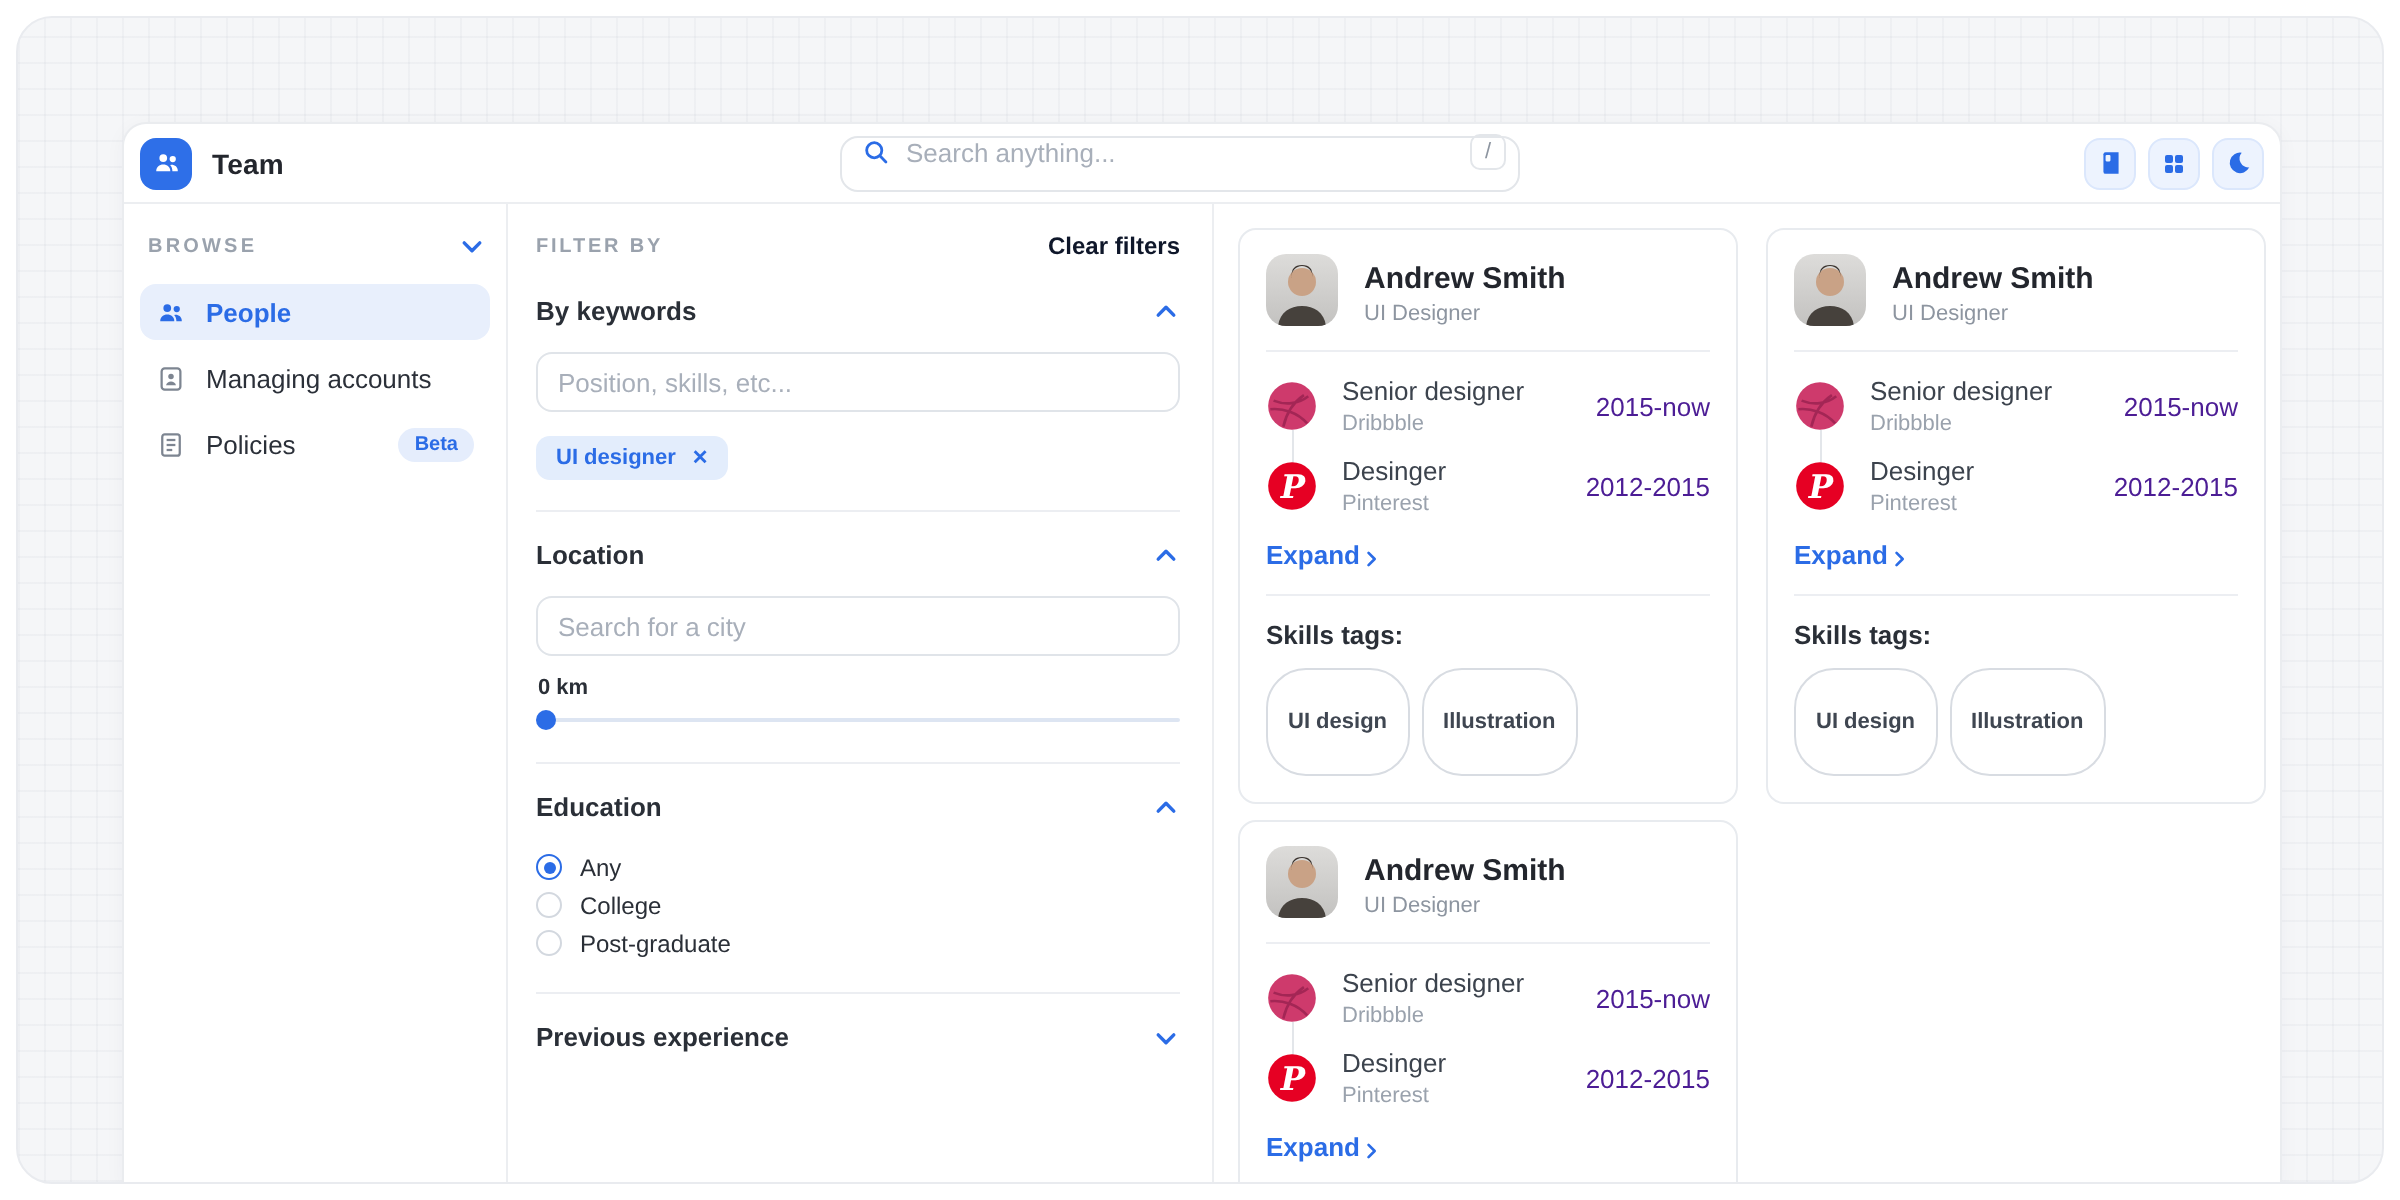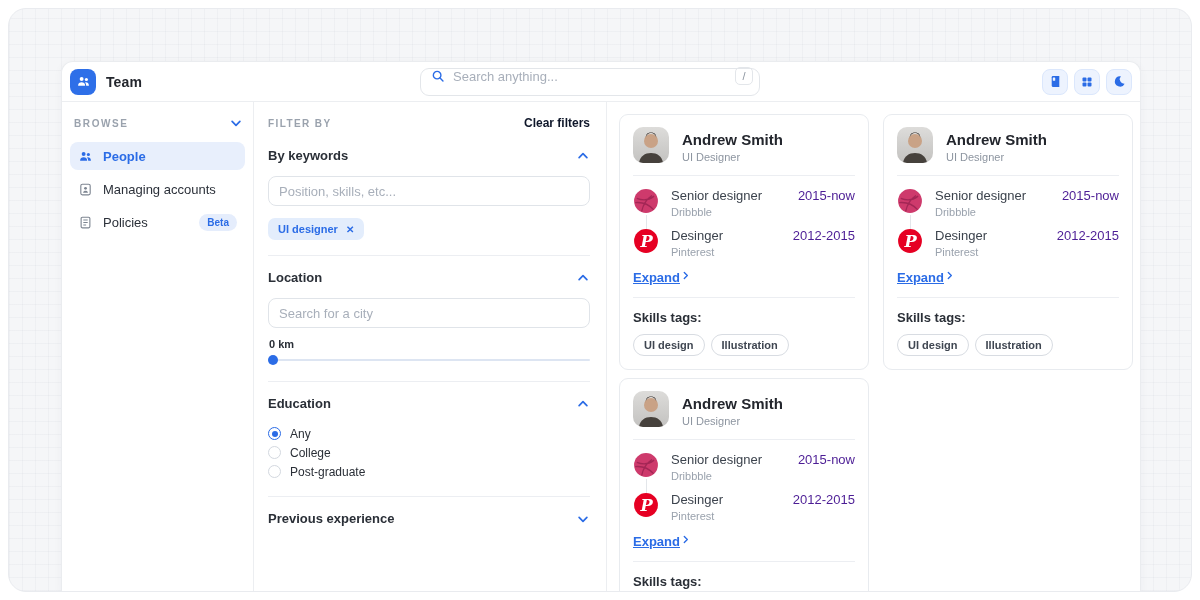--- a/index.html
+++ b/index.html
@@ -65,30 +65,30 @@
   
   .cards { flex:1; padding:12px; display:grid; grid-template-columns:250px 250px; grid-auto-rows:min-content; gap:8px 14px; align-content:start; }
   .card { background:#fff; border:1px solid #e8ebef; border-radius:9px; padding:12px 13px 13px 13px; }
   .card-top { display:flex; align-items:flex-end; gap:13px; }
   .avatar { width:36px; height:36px; border-radius:10px; overflow:hidden; flex:0 0 36px; }
   .c-name { font-size:15px; font-weight:bold; color:#23262d; margin-bottom:3px; }
   .c-role { font-size:11px; color:#8d95a0; }
   .card .divider { margin:12px 0 12px 0; }
   .timeline { position:relative; padding-left:0; }
   .tl-connector { position:absolute; left:13px; top:27px; width:1px; height:35px; background:#e3e6ea; }
-  .tl-row { display:flex; align-items:flex-start; gap:12px; margin-bottom:10px; position:relative; }
+  .tl-row { display:flex; align-items:center; gap:12px; margin-bottom:10px; position:relative; }
   .tl-icon { width:26px; height:26px; flex:0 0 26px; }
   .tl-main { flex:1; }
   .tl-title { font-size:13px; color:#3c434d; margin-bottom:3px; }
   .tl-company { font-size:11px; color:#9aa2ad; }
   .tl-period { font-size:13px; color:#4c1d95; }
-  .expand { display:flex; align-items:flex-start; font-size:13px; font-weight:bold; color:#2b6ce6; margin:12px 0 2px 0; cursor:pointer;text-decoration:underline; }
+  .expand { display:flex; align-items:flex-end; font-size:13px; font-weight:bold; color:#2b6ce6; margin:12px 0 2px 0; cursor:pointer; }
   .skills-label { font-size:13px; font-weight:bold; color:#2a2f37; margin-bottom:9px; }
   .chips { display:flex; gap:6px; }
-  .chip { border:1px solid #d8dce2; border-radius:20px; padding:4px 10px; font-size:11px; font-weight:bold; color:#3f4651; }
+  .chip { border:1px solid #d8dce2; border-radius:20px; padding:20px 10px; font-size:11px; font-weight:bold; color:#3f4651; }
   svg { display:block; }
 </style>
 </head>
 <body>
 
 <svg width="0" height="0" style="position:absolute">
   <defs>
     <g id="i-people">
       <circle cx="9" cy="8" r="3.1"></circle>
       <path d="M3.4 18.2c0-3.1 2.5-5.1 5.6-5.1s5.6 2 5.6 5.1v.4H3.4z"></path>

